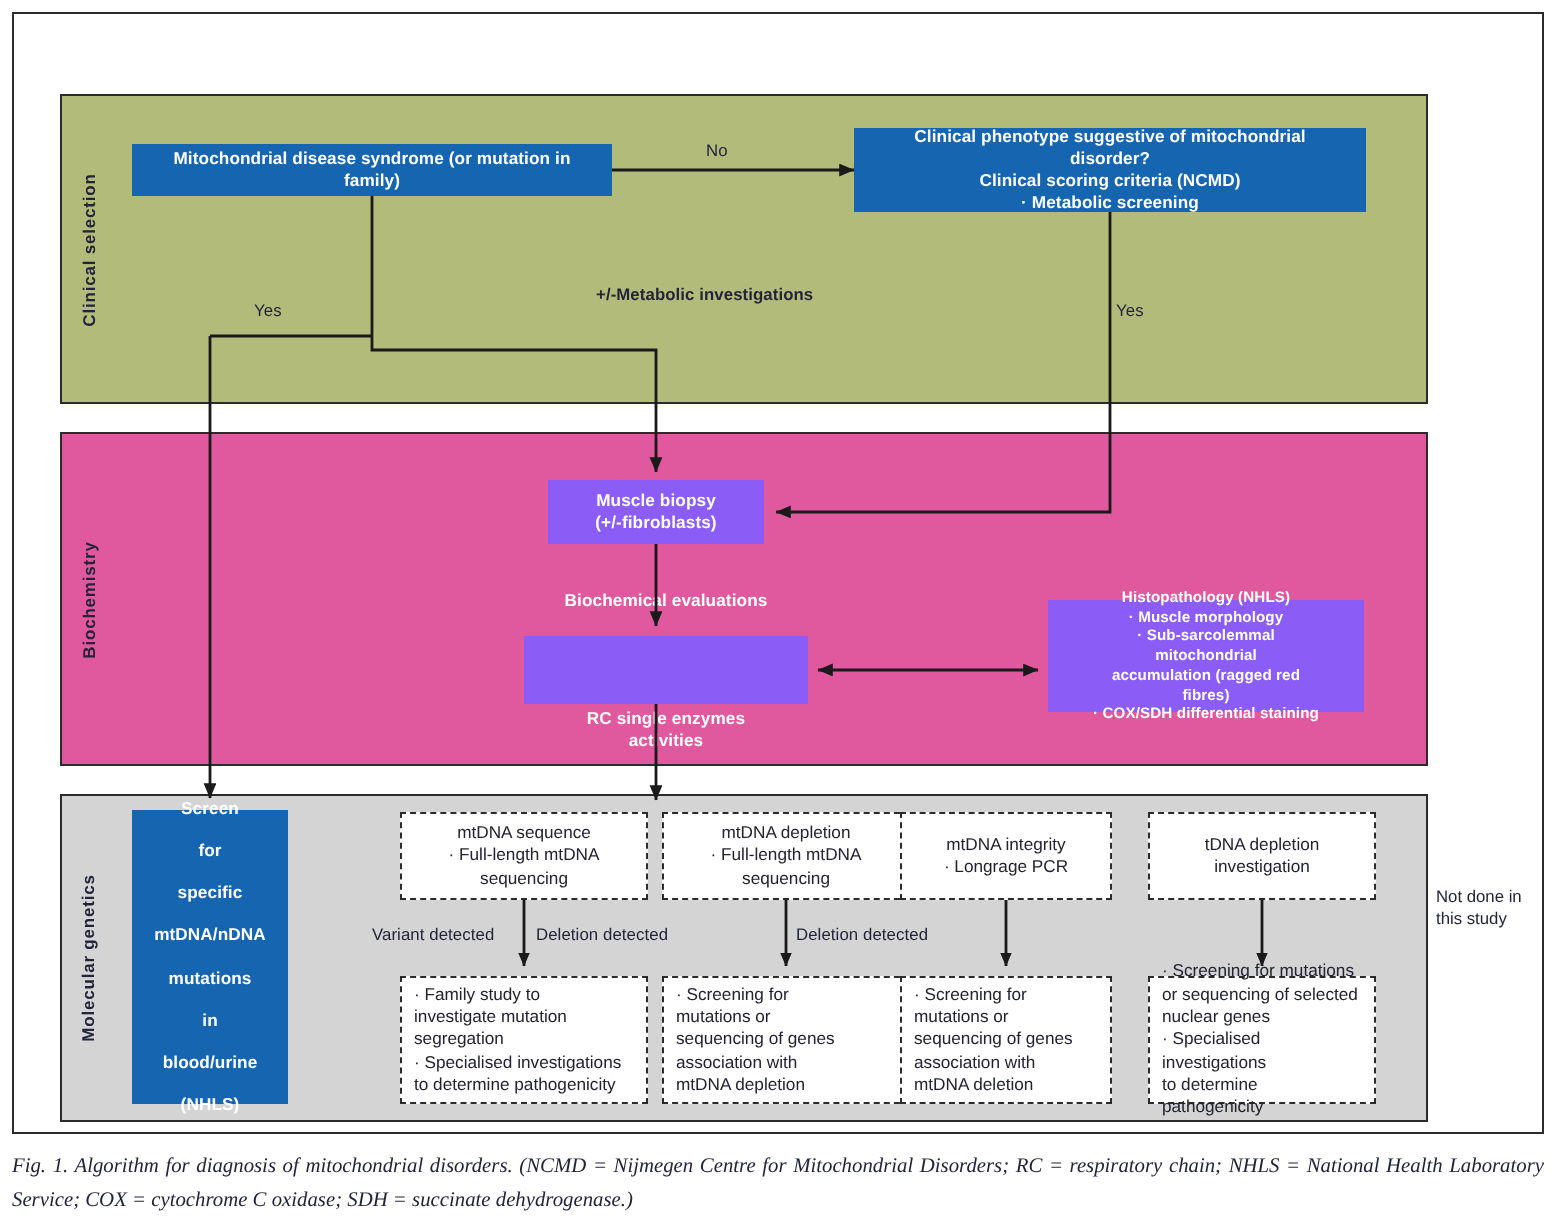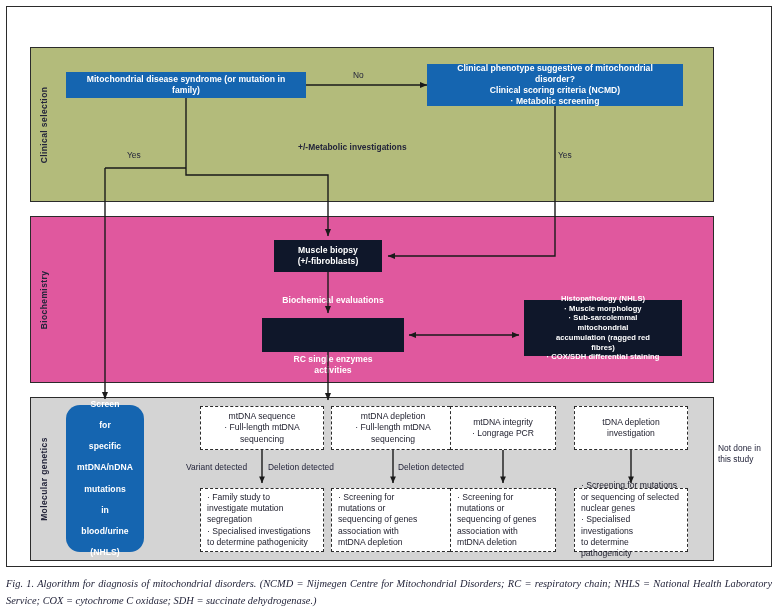--- a/index.html
+++ b/index.html
@@ -91,21 +91,21 @@
     justify-content: center;
     text-align: center;
     color: #ffffff;
     font-size: 8.6px;
     font-weight: bold;
     line-height: 1.28;
     letter-spacing: 0.05px;
     padding: 3px 20px;
   }
   .box-dark { background: #1565b0; }
-  .box-mid  { background: #0f172a; }
+  .box-mid  { background: #8b5cf6; }
 
   .box-dash {
     position: absolute;
     background: #ffffff;
     border: 1.6px dashed #2b2b2b;
     color: #222230;
     font-size: 8.6px;
     line-height: 1.32;
     padding: 5px 6px;
     display: flex;
@@ -120,21 +120,21 @@
   #box-ncmd { left: 427px; top: 64px;  width: 256px; height: 42px; }
 
   
   #box-muscle    { left: 274px; top: 240px; width: 108px; height: 32px; }
   #box-biochem   { left: 262px; top: 318px; width: 142px; height: 34px; gap: 48px; }
   #box-histo     { left: 524px; top: 300px; width: 158px; height: 56px; font-size: 7.6px;}
 
   
   #box-screen {
     left: 66px; top: 405px; width: 78px; height: 147px;
-    line-height: 2.45; font-size: 8.6px; border-radius: 14px;
+    line-height: 2.45; font-size: 8.6px;
   }
 
   #mt-seq   { left: 200px; top: 406px; width: 124px; height: 44px; }
   #mt-dep   { left: 331px; top: 406px; width: 124px; height: 44px; }
   #mt-int   { left: 450px; top: 406px; width: 106px; height: 44px; }
   #t-dep    { left: 574px; top: 406px; width: 114px; height: 44px; }
 
   #mt-seq-r { left: 200px; top: 488px; width: 124px; height: 64px; }
   #mt-dep-r { left: 331px; top: 488px; width: 124px; height: 64px; }
   #mt-int-r { left: 450px; top: 488px; width: 106px; height: 64px; }

